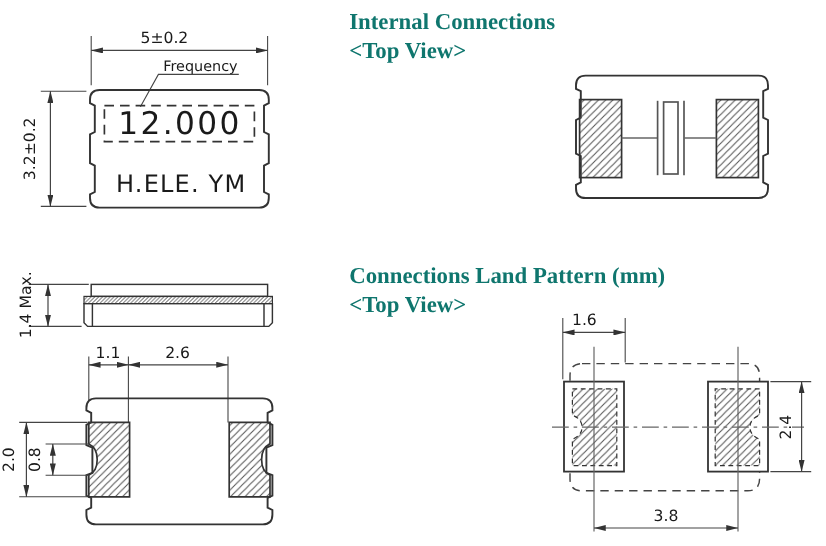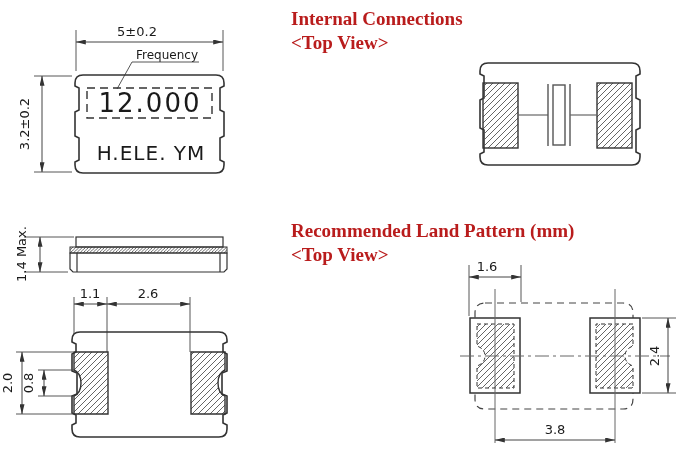--- a/index.html
+++ b/index.html
@@ -1,20 +1,20 @@
 <!DOCTYPE html>
 <html><head>
 <meta charset="utf-8">
 <style>
   html,body{margin:0;padding:0;background:#fff;}
   .page{position:relative;width:688px;height:455px;background:#ffffff;overflow:hidden;
         font-family:"Liberation Sans",sans-serif;}
   .page svg{position:absolute;left:0;top:0;}
   .heading{position:absolute;font-family:"Liberation Serif",serif;font-weight:700;
-           font-size:19px;line-height:24px;color:#b91c1c;white-space:nowrap;}
+           font-size:19px;line-height:24px;color:#0f766e;white-space:nowrap;}
   
   .outline{fill:none;stroke:#333;stroke-width:1.6;}
   .thin{fill:none;stroke:#333;stroke-width:1.2;}
   .dim{stroke:#444;stroke-width:1;fill:none;}
   .ext{stroke:#444;stroke-width:0.9;fill:none;}
   .dashbox{fill:none;stroke:#333;stroke-width:1.4;stroke-dasharray:8 5;}
   .dashout{fill:none;stroke:#444;stroke-width:1.2;stroke-dasharray:7 5;}
   .hatched{fill:url(#hatch);stroke:#333;stroke-width:1.4;}
   .hatchdash{fill:url(#hatch);stroke:#333;stroke-width:1;stroke-dasharray:4 3;}
   .seam{fill:url(#hatchDense);stroke:#333;stroke-width:1;}
@@ -35,21 +35,21 @@
 <body>
 
 <div class="page">
 
   <div class="heading" style="left:291px;top:7px">
     <div>Internal Connections</div>
     <div>&lt;Top View&gt;</div>
   </div>
 
   <div class="heading" style="left:291px;top:219px">
-    <div>Recommended Land Pattern (mm)</div>
+    <div>Connections Land Pattern (mm)</div>
     <div>&lt;Top View&gt;</div>
   </div>
 
   <svg width="688" height="455" viewBox="0 0 688 455">
     <defs>
       <pattern id="hatch" patternUnits="userSpaceOnUse" width="6" height="6">
         <path d="M-1 1 L1 -1 M0 6 L6 0 M5 7 L7 5" stroke="#555" stroke-width="0.9"></path>
       </pattern>
       <pattern id="hatchDense" patternUnits="userSpaceOnUse" width="3.2" height="3.2">
         <path d="M-0.8 0.8 L0.8 -0.8 M0 3.2 L3.2 0 M2.4 4 L4 2.4" stroke="#444" stroke-width="0.8"></path>

